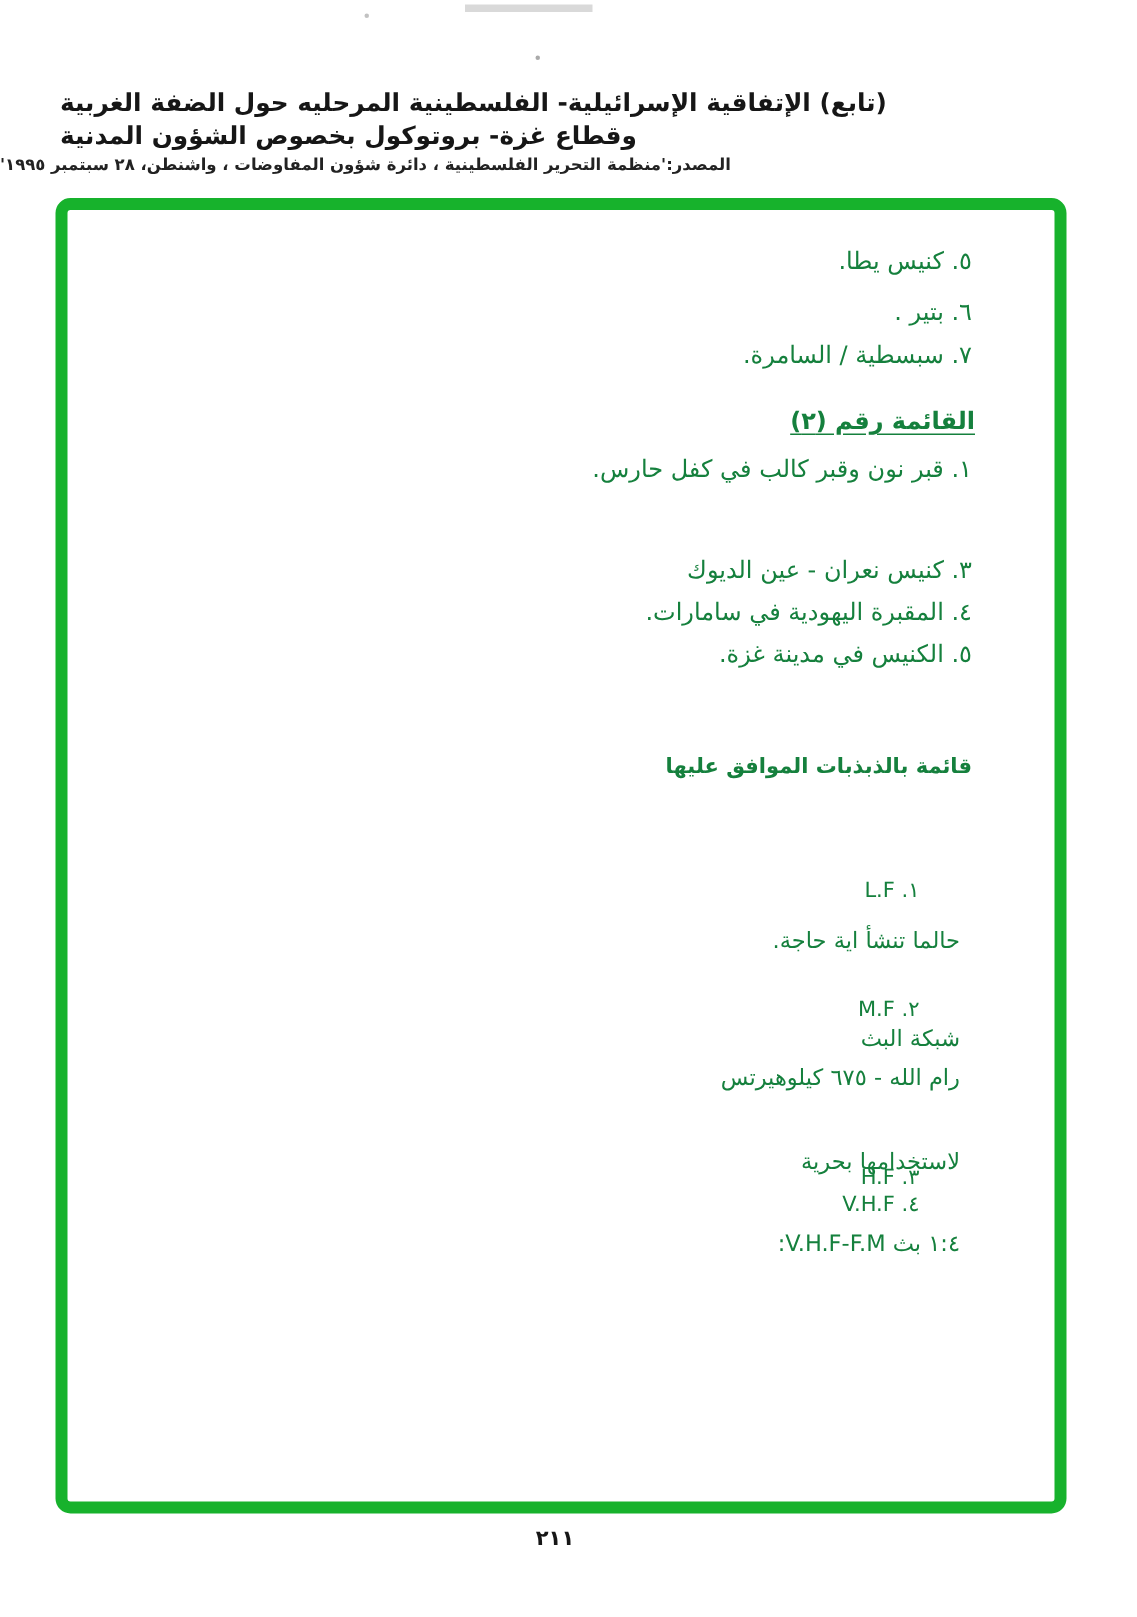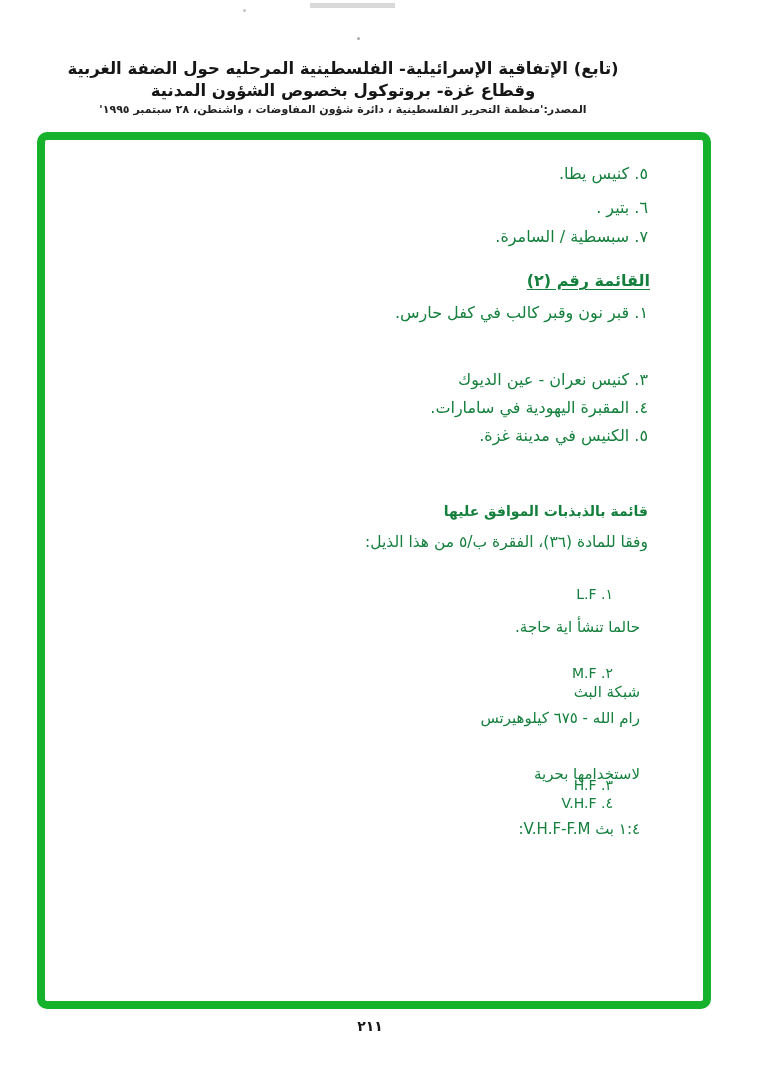--- a/index.html
+++ b/index.html
@@ -11,21 +11,21 @@
     color:#161616;
     overflow:hidden;
   }
   
   .artifact{position:absolute;background:#d9d9d9;}
   .artifact.dot{width:3px;height:3px;border-radius:50%;background:#c2c2c2;}
 
   
   .header{
     position:absolute;top:58px;left:0;width:686px;
-    text-align:center;direction:rtl;
+    text-align:left;direction:rtl;
   }
   .header .title{
     font-size:16.5px;font-weight:bold;letter-spacing:0;
     line-height:1.35;
     padding:0 40px;
   }
   .header .source{
     margin-top:0;
     font-size:11px;font-weight:bold;color:#222222;
   }
@@ -84,21 +84,20 @@
   <div class="line" style="top:197px;">٦. بتير .</div>
   <div class="line" style="top:226px;">٧. سبسطية / السامرة.</div>
 
   <div class="line u-heading" style="top:270px;">القائمة رقم (٢)</div>
   <div class="line" style="top:302px;">١. قبر نون وقبر كالب في كفل حارس.</div>
   <div class="line" style="top:369px;">٣. كنيس نعران - عين الديوك</div>
   <div class="line" style="top:397px;">٤. المقبرة اليهودية في سامارات.</div>
   <div class="line" style="top:425px;">٥. الكنيس في مدينة غزة.</div>
 
   <div class="line sub-bold" style="top:500px;">قائمة بالذبذبات الموافق  عليها</div>
-  <div class="line clause" style="top:531px;">وفقا للمادة (٣٦)، الفقرة ب/٥ من هذا الذيل:</div>
 
   <div class="line entry-num" style="top:583px;">١. L.F</div>
   <div class="line entry-desc" style="top:616px;">حالما تنشأ اية حاجة.</div>
   <div class="line entry-num" style="top:650px;margin-top:12px;">٢. M.F</div>
   <div class="line entry-desc" style="top:681px;">شبكة البث</div>
   <div class="line entry-desc" style="top:707px;">رام الله - ٦٧٥ كيلوهيرتس</div>
   <div class="line entry-num" style="top:774px;">٣. H.F</div>
   <div class="line entry-desc" style="top:763px;">لاستخدامها بحرية</div>
   <div class="line entry-num" style="top:792px;">٤. V.H.F</div>
   <div class="line entry-desc" style="top:818px;">١:٤ بث V.H.F-F.M:</div>

